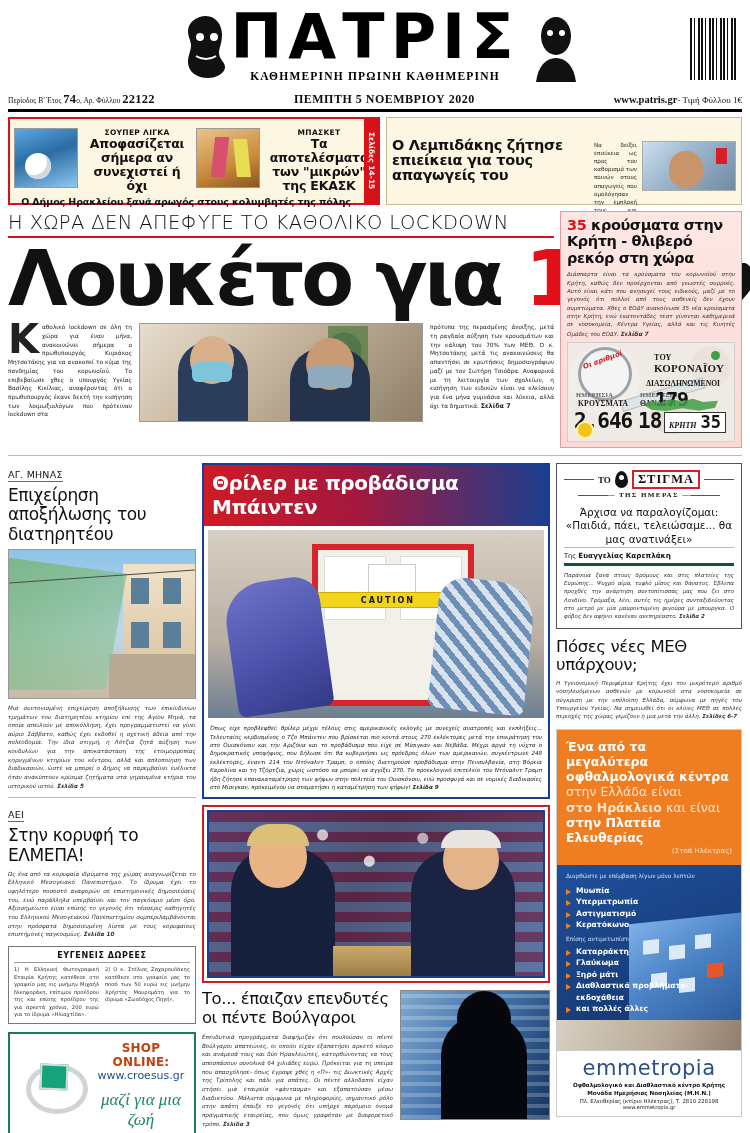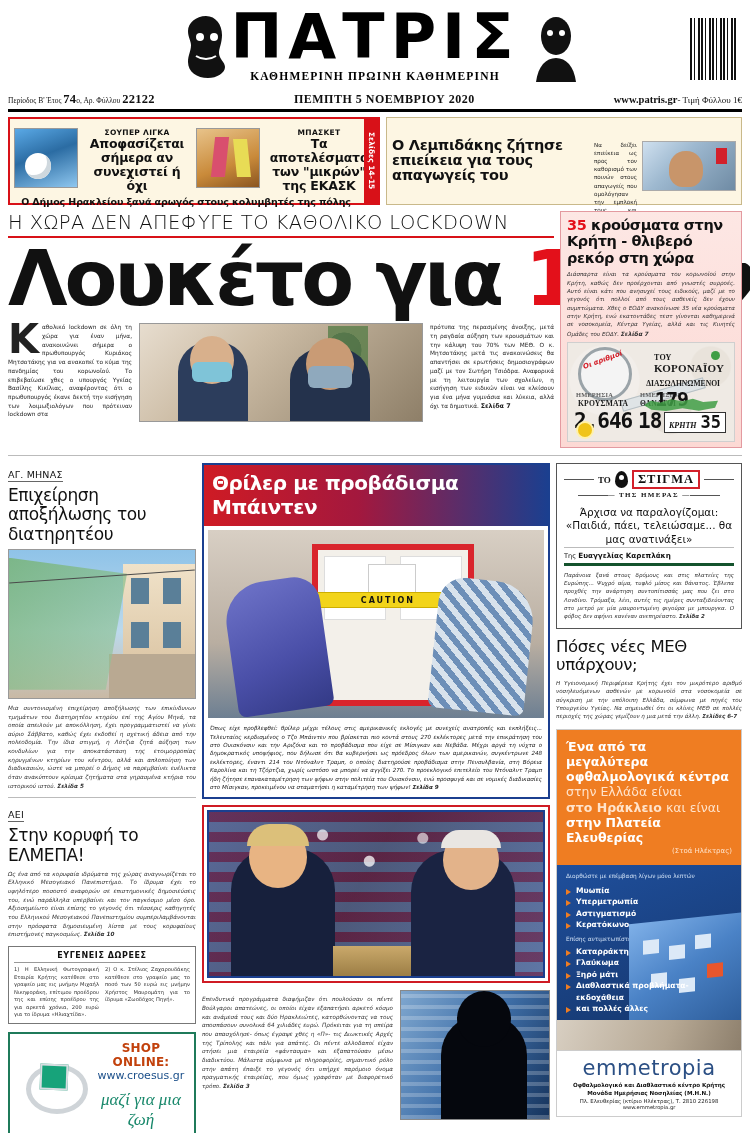--- a/index.html
+++ b/index.html
@@ -464,20 +464,21 @@
           <div class="thair"></div>
           <div class="podium"></div>
           <div class="bfig"></div>
           <div class="bhead"></div>
           <div class="bhair"></div>
         </div>
       </div>
 
       <div class="bottomart">
         <div class="ba-text">
+          <div class="ba-head">Το... έπαιζαν επενδυτές οι πέντε Βούλγαροι</div>
           <div class="art-text">
             <span>Επενδυτικά προγράμματα διαφήμιζαν ότι πουλούσαν οι πέντε Βούλγαροι απατεώνες, οι οποίοι είχαν εξαπατήσει αρκετό κόσμο και ανάμεσά τους και δύο Ηρακλειώτες, κατορθώνοντας να τους αποσπάσουν συνολικά 64 χιλιάδες ευρώ. Πρόκειται για τη σπείρα που απασχόλησε- όπως έγραψε χθες η «Π»- τις Διωκτικές Αρχές της Τρίπολης και πάλι για απάτες. Οι πέντε αλλοδαποί είχαν στήσει μια εταιρεία «φάντασμα» και εξαπατούσαν μέσω διαδικτύου. Μάλιστα σύμφωνα με πληροφορίες, σημαντικό ρόλο στην απάτη έπαιξε το γεγονός ότι υπήρχε παρόμοιο όνομα πραγματικής εταιρείας, που όμως γραφόταν με διαφορετικό τρόπο.</span>
             <b>Σελίδα 3</b>
           </div>
         </div>
         <div class="ba-photo">
           <div class="blinds"></div>
           <div class="sil"></div>
           <div class="silh"></div>
         </div>

